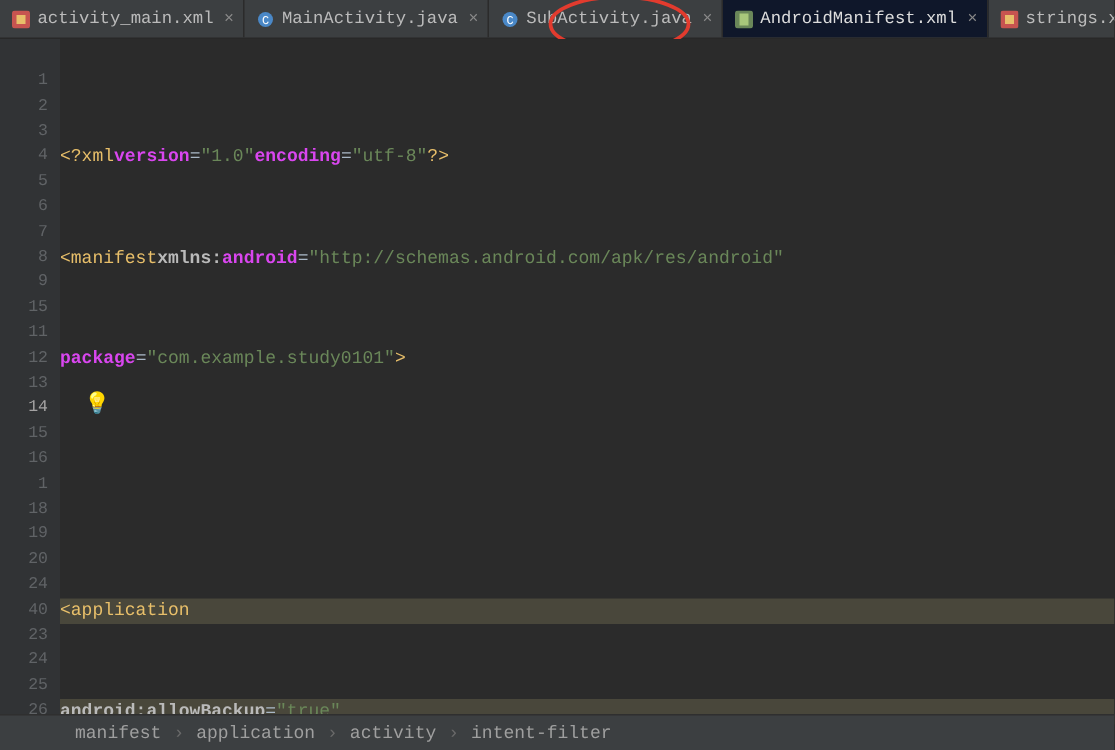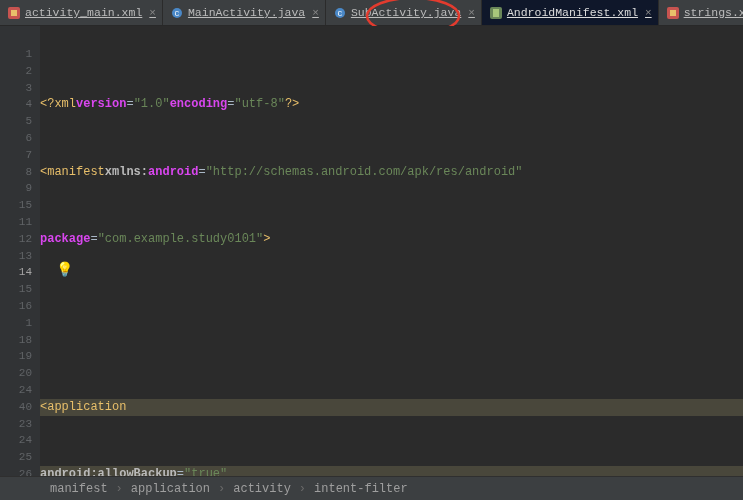--- a/index.html
+++ b/index.html
@@ -22,21 +22,20 @@
   .tab {
     display: flex;
     align-items: center;
     padding: 0 6px 0 8px;
     gap: 5px;
     color: #bbbbbb;
     border-right: 1px solid #2b2b2b;
     cursor: pointer;
     white-space: nowrap;
     font-size: 11.5px;
-    text-decoration: underline;
   }
   .tab.active { background: #0f172a; color:#dcdcdc; }
   .tab .ico { display:inline-flex; }
   .tab .closex {
     font-size: 11px; color:#8a8a8a; margin-left:2px;
   }
 
   .editor {
     display: flex;
     height: 450px;

